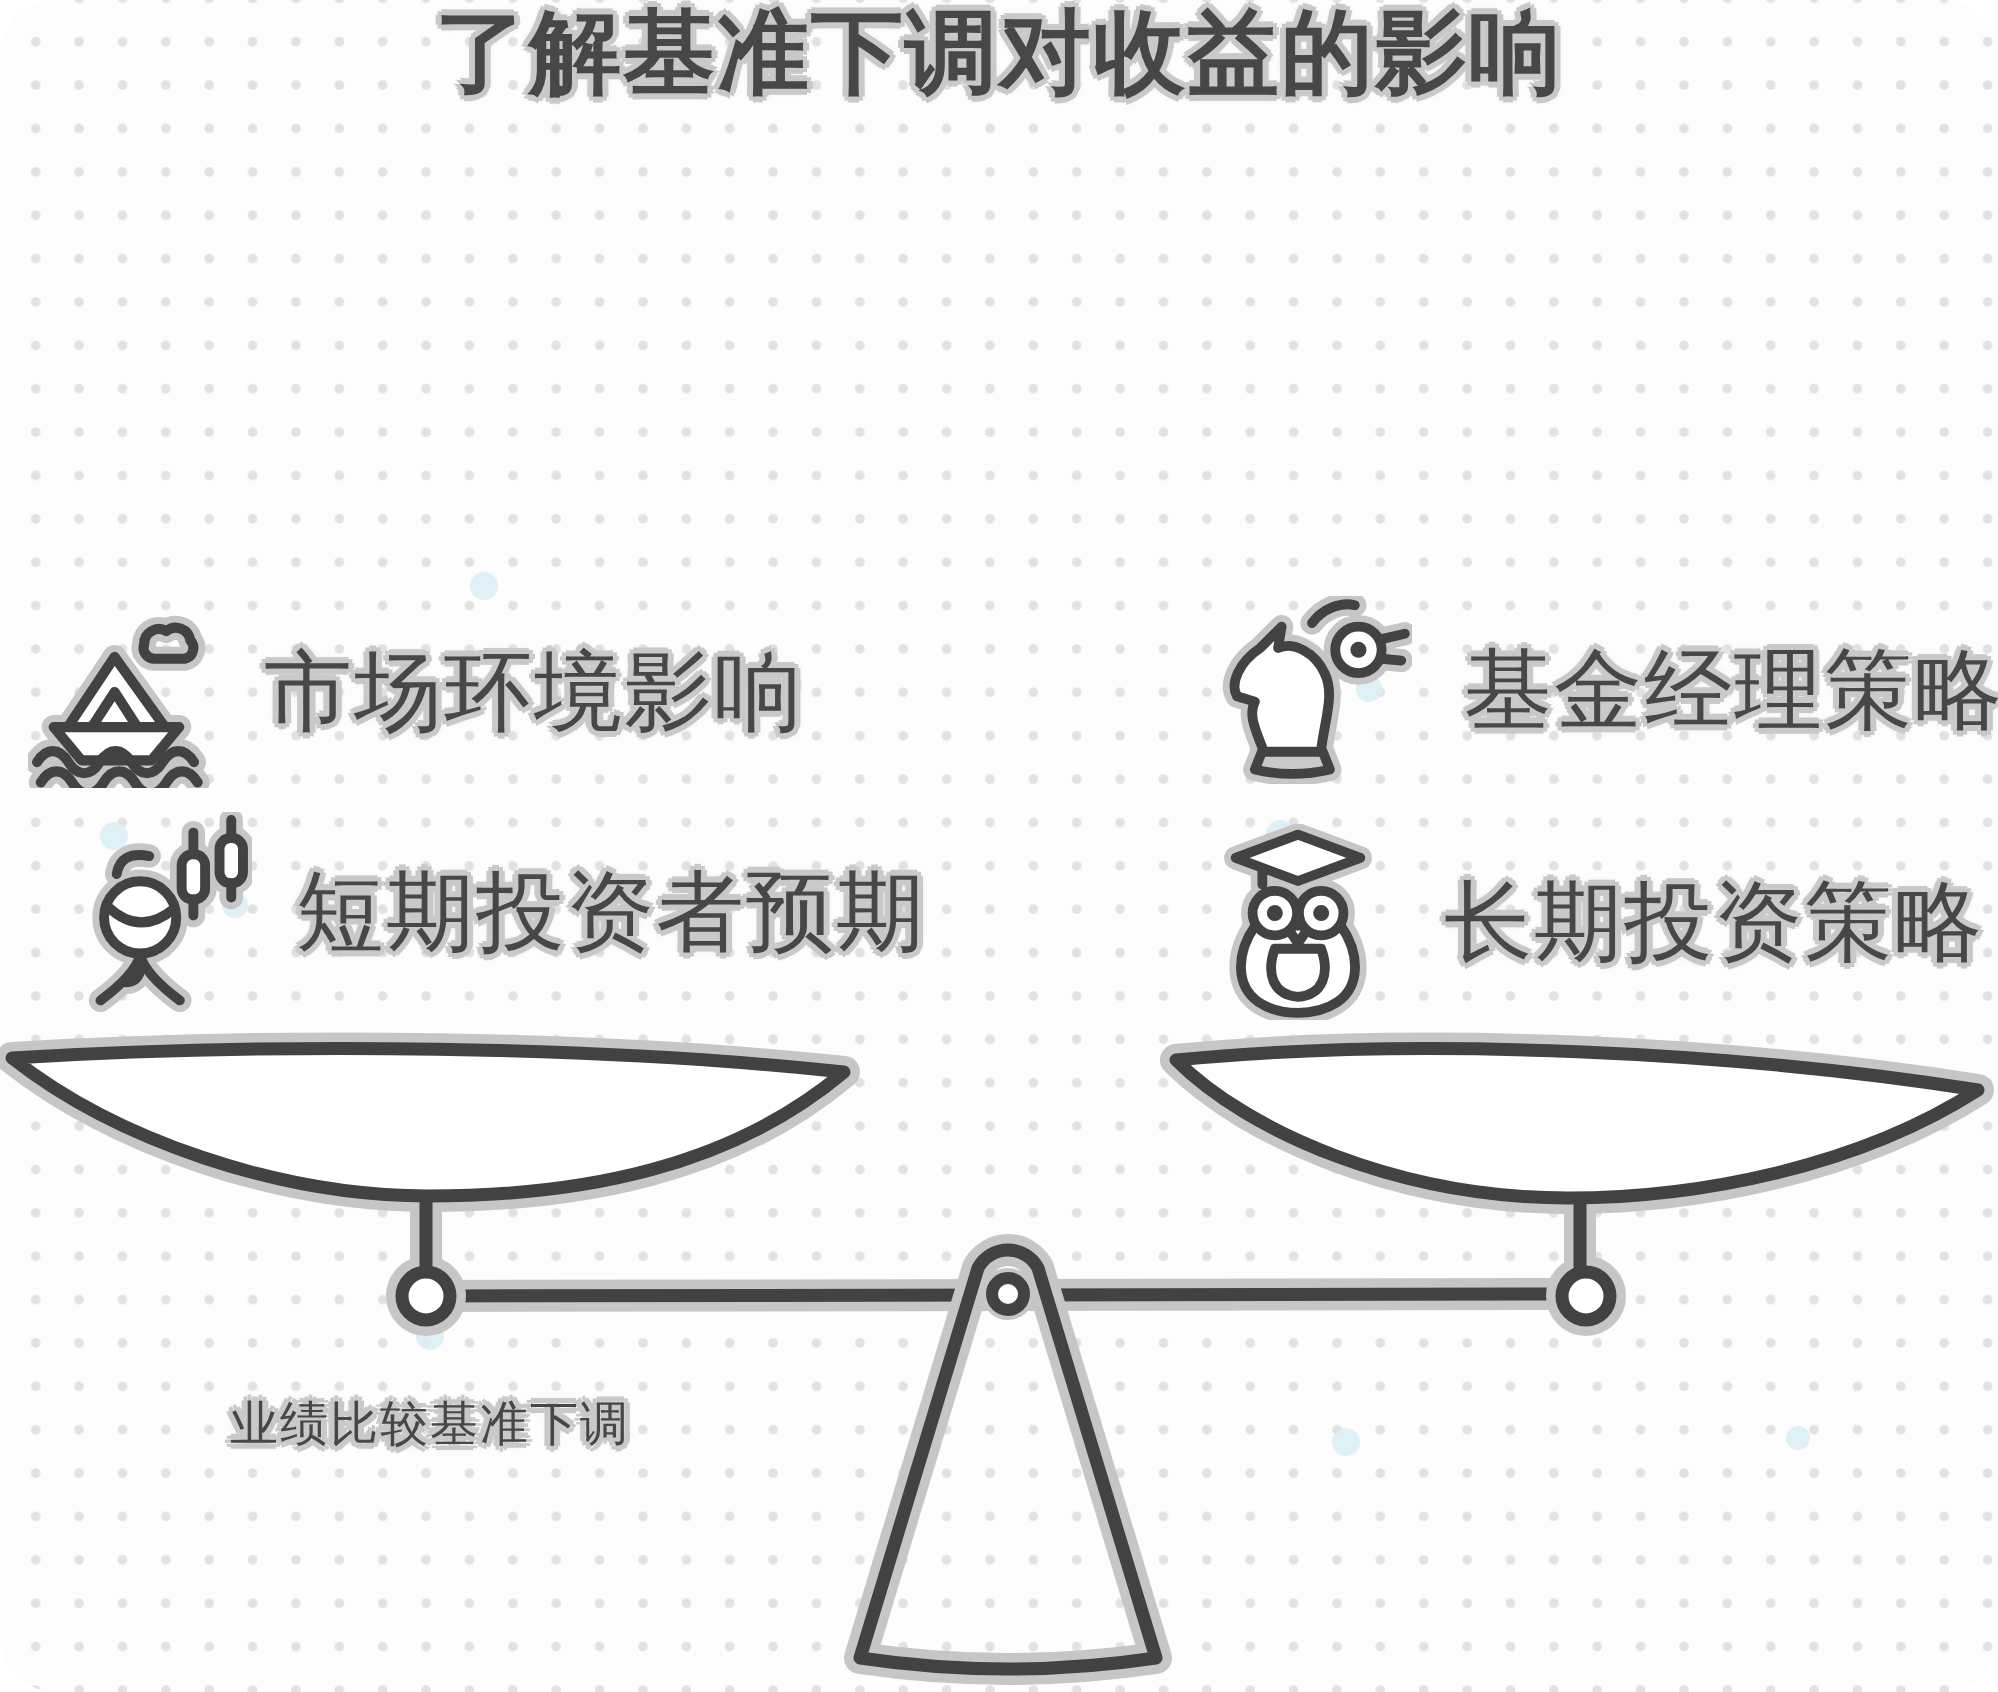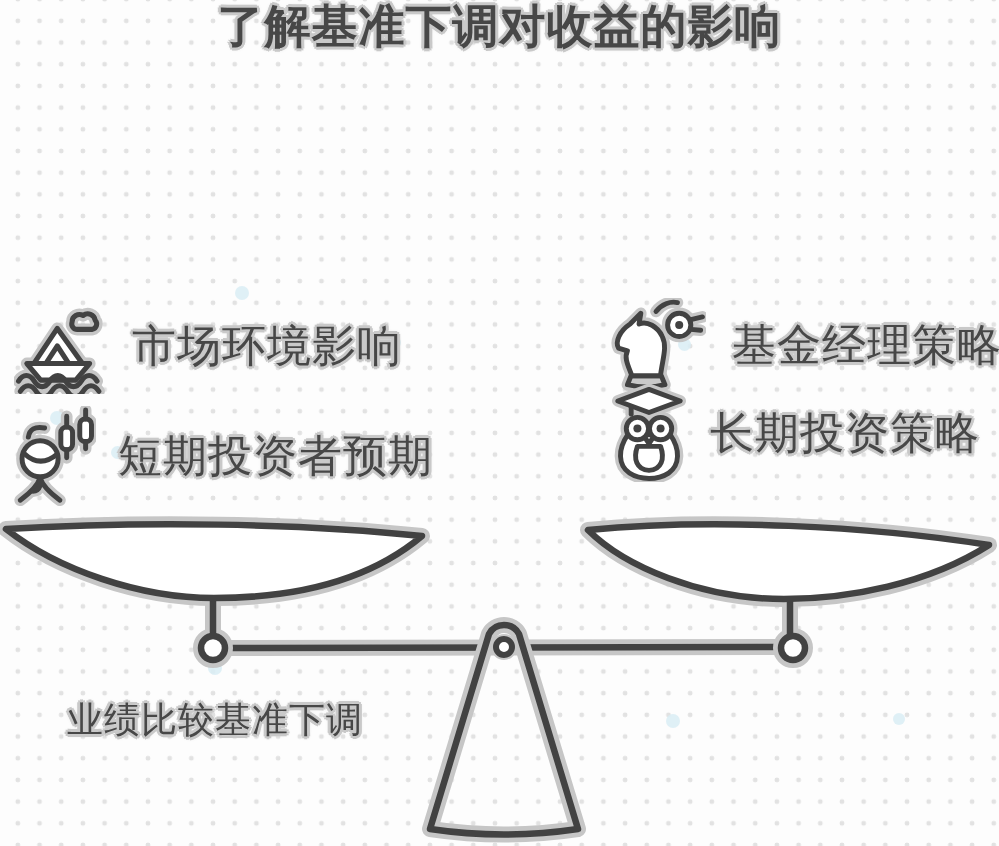--- a/index.html
+++ b/index.html
@@ -5,20 +5,21 @@
   html,body{margin:0;padding:0;}
   .canvas{
     position:relative;
     width:999px;height:846px;
     background-color:#fdfdfd;
     background-image:radial-gradient(circle, #e2e2e2 2.1px, rgba(226,226,226,0) 2.7px);
     background-size:21.7px 21.7px;
     background-position:7px 10px;
     overflow:hidden;
     font-family:Liberation Serif, serif;
+    border-radius:28px;
   }
   .bdot{
     position:absolute;
     border-radius:50%;
     background:#d9edf5;
     opacity:.85;
   }
   .halo-text{
     color:#474747;
     text-shadow:
@@ -40,26 +41,26 @@
     display:flex;
     align-items:center;
   }
   .feature .label{
     font-size:44px;
     letter-spacing:1px;
     white-space:nowrap;
   }
   .feature .icon{display:inline-block;line-height:0;}
   .f-left-1{left:14px;top:298px;gap:24px;}
-  .f-left-2{left:4px;top:406px;gap:22px;}
+  .f-left-2{left:34px;top:406px;gap:22px;}
   .f-right-1{left:606px;top:298px;gap:26px;}
-  .f-right-2{left:604px;top:384px;gap:16px;}
+  .f-right-2{left:604px;top:412px;gap:28px;}
   .pan-label{
     position:absolute;
-    font-size:36px;
+    font-size:24px;
     letter-spacing:1px;
     white-space:nowrap;
     transform:translateX(-50%);
   }
   .pan-label.left{left:215px;top:696px;}
   .pan-label.right{left:795px;top:698px;}
   .scale-svg{position:absolute;left:0;top:508px;}
   
   .halo{stroke:#c6c6c6;stroke-linecap:round;stroke-linejoin:round;}
   .ink{stroke:#424242;stroke-linecap:round;stroke-linejoin:round;}

